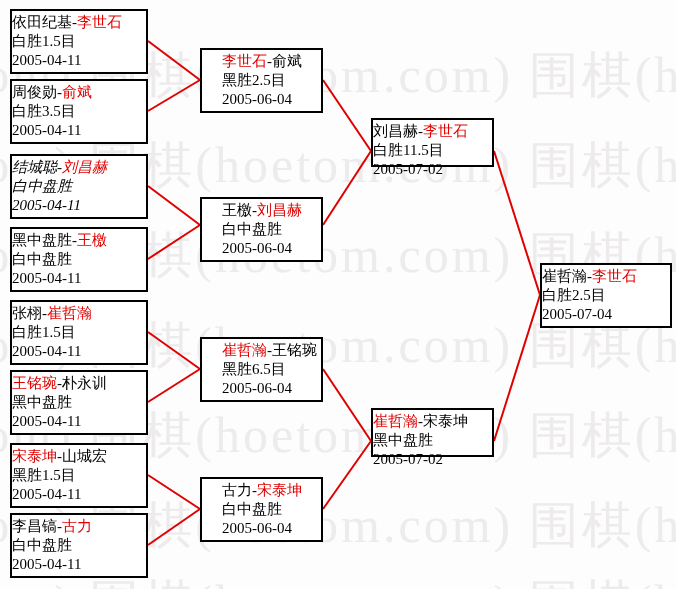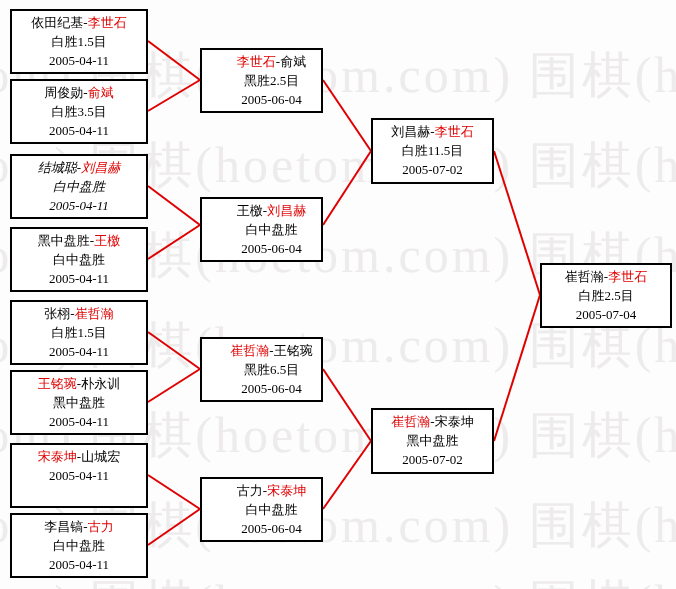--- a/index.html
+++ b/index.html
@@ -38,29 +38,28 @@
   svg.wires{position:absolute;left:0;top:0;z-index:1;}
   svg.wires line{stroke:var(--line-color);stroke-width:2;}
 
   
   .box{
     position:absolute;z-index:2;
     box-sizing:border-box;
     width:138px;height:65px;
     border:2px solid #000;
     background:#fff;
-    text-align:center;
-    font-size:13px;
+    font-size:15px;
     line-height:19px;
     padding-top:2px;
     color:#000;
   }
   .box .winner{color:var(--winner-color);}
   .r2{width:123px;padding-left:20px;}
-  .sf{width:123px;height:66px;}
+  .sf{width:123px;height:49px;}
   .fin{width:132px;}
 
   #b-r1m1{left:10px;top:9px;}
   #b-r1m2{left:10px;top:79px;}
   #b-r1m3{left:10px;top:154px;font-style:italic;}
   #b-r1m4{left:10px;top:227px;}
   #b-r1m5{left:10px;top:300px;}
   #b-r1m6{left:10px;top:370px;}
   #b-r1m7{left:10px;top:443px;}
   #b-r1m8{left:10px;top:513px;}
@@ -127,20 +126,21 @@
     <div>白胜1.5目</div>
     <div>2005-04-11</div>
   </div>
   <div class="box r1" id="b-r1m6">
     <div><span class="winner">王铭琬</span><span>-</span><span>朴永训</span></div>
     <div>黑中盘胜</div>
     <div>2005-04-11</div>
   </div>
   <div class="box r1" id="b-r1m7">
     <div><span class="winner">宋泰坤</span><span>-</span><span>山城宏</span></div>
+    <div>黑胜1.5目</div>
     <div>2005-04-11</div>
   </div>
   <div class="box r1" id="b-r1m8">
     <div><span>李昌镐</span><span>-</span><span class="winner">古力</span></div>
     <div>白中盘胜</div>
     <div>2005-04-11</div>
   </div>
 
   <div class="box r2" id="b-r2m1">
     <div><span class="winner">李世石</span><span>-</span><span>俞斌</span></div>

